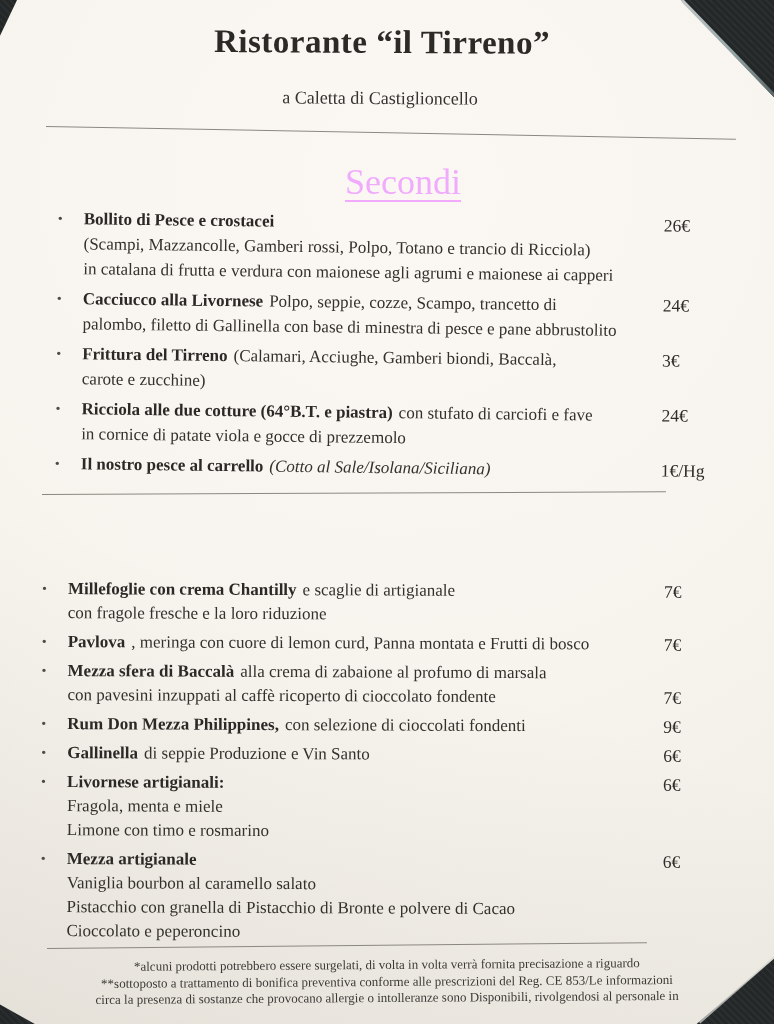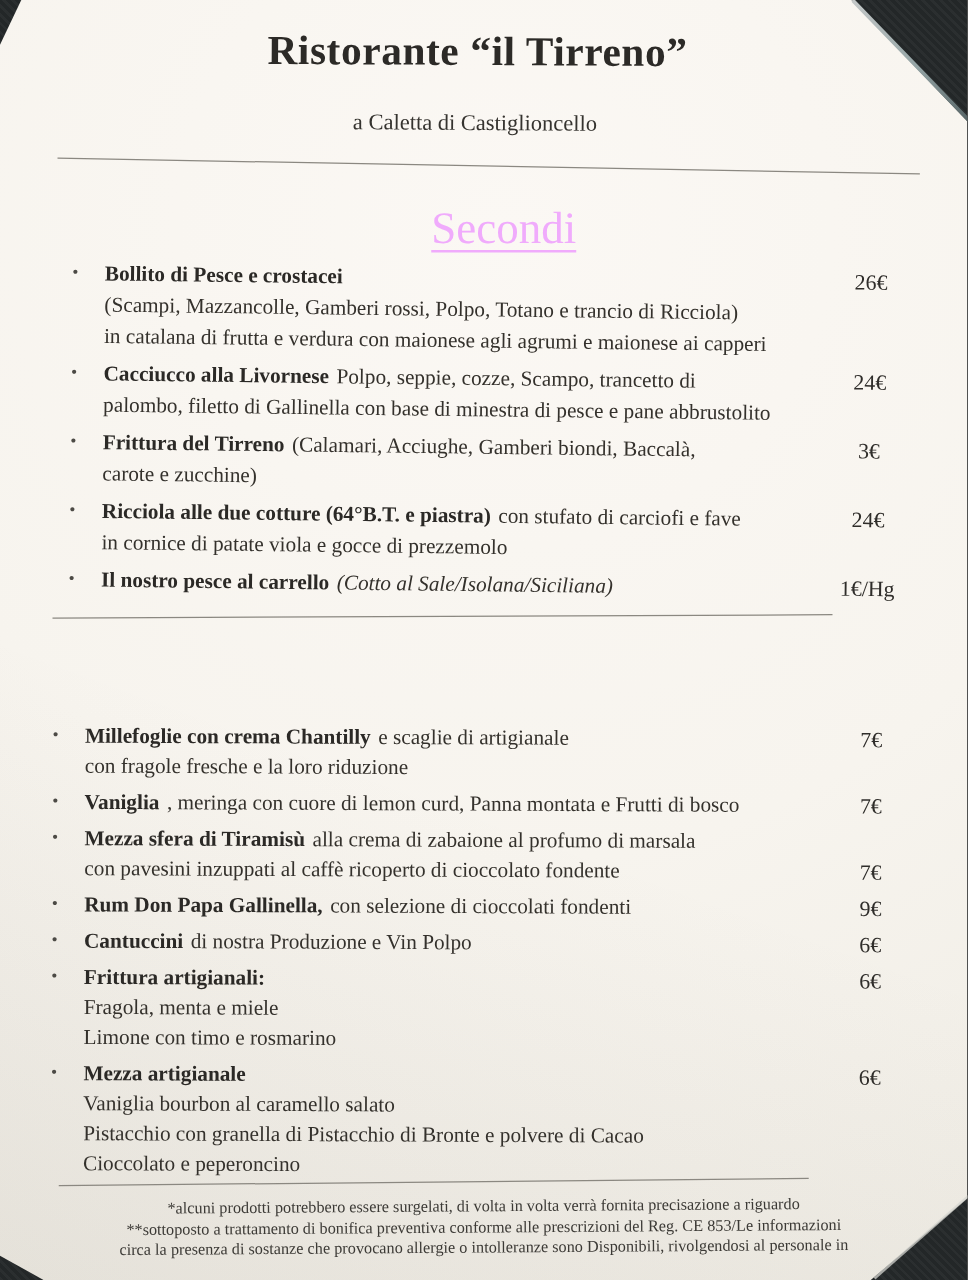--- a/index.html
+++ b/index.html
@@ -39,21 +39,21 @@
   .list.secondi-list{top:206px;left:58px;right:44px;transform:rotate(.7deg);font-size:17px;line-height:25px;}
   .list.dolci-list{top:577px;left:42px;right:44px;transform:rotate(.25deg);font-size:17px;line-height:24px;}
 
   .mi{display:flex;align-items:flex-start;margin-bottom:5px;}
   .bullet{width:26px;flex:0 0 26px;font-size:14px;color:#4c4a45;}
   .mi-body{flex:1;min-width:0;}
   .mi-body p{margin:0;}
   .mi-name{font-weight:700;color:#2b2926;}
   .mi-after{margin-left:6px;}
   .mi-after.it{font-style:italic;}
-  .mi-price{flex:0 0 66px;width:66px;text-align:center;font-size:17.5px;color:#2f2d2a;}
+  .mi-price{flex:0 0 66px;width:66px;text-align:left;font-size:17.5px;color:#2f2d2a;}
   .mi-price.p2{margin-top:24px;}
 
   .footer{
     position:absolute;top:957px;left:67px;width:640px;text-align:center;
     font-size:13px;line-height:16.5px;color:#3c3a36;transform:rotate(-.4deg);
   }
   .footer p{margin:0;}
 
   .corner{position:absolute;inset:0;z-index:5;
     background-color:#232728;
@@ -146,54 +146,54 @@
       <div class="mi-body">
         <p><span class="mi-name">Millefoglie con crema Chantilly</span><span class="mi-after">e scaglie di artigianale</span></p>
         <p>con fragole fresche e la loro riduzione</p>
       </div>
       <span class="mi-price">7€</span>
     </div>
 
     <div class="mi">
       <span class="bullet">•</span>
       <div class="mi-body">
-        <p><span class="mi-name">Vaniglia</span><span class="mi-after">, meringa con cuore di lemon curd, Panna montata e Frutti di bosco</span></p>
+        <p><span class="mi-name">Pavlova</span><span class="mi-after">, meringa con cuore di lemon curd, Panna montata e Frutti di bosco</span></p>
       </div>
       <span class="mi-price">7€</span>
     </div>
 
     <div class="mi">
       <span class="bullet">•</span>
       <div class="mi-body">
-        <p><span class="mi-name">Mezza sfera di Tiramisù</span><span class="mi-after">alla crema di zabaione al profumo di marsala</span></p>
+        <p><span class="mi-name">Mezza sfera di Baccalà</span><span class="mi-after">alla crema di zabaione al profumo di marsala</span></p>
         <p>con pavesini inzuppati al caffè ricoperto di cioccolato fondente</p>
       </div>
       <span class="mi-price p2">7€</span>
     </div>
 
     <div class="mi">
       <span class="bullet">•</span>
       <div class="mi-body">
-        <p><span class="mi-name">Rum Don Papa Gallinella,</span><span class="mi-after">con selezione di cioccolati fondenti</span></p>
+        <p><span class="mi-name">Rum Don Mezza Philippines,</span><span class="mi-after">con selezione di cioccolati fondenti</span></p>
       </div>
       <span class="mi-price">9€</span>
     </div>
 
     <div class="mi">
       <span class="bullet">•</span>
       <div class="mi-body">
-        <p><span class="mi-name">Cantuccini</span><span class="mi-after">di nostra Produzione e Vin Polpo</span></p>
+        <p><span class="mi-name">Gallinella</span><span class="mi-after">di seppie Produzione e Vin Santo</span></p>
       </div>
       <span class="mi-price">6€</span>
     </div>
 
     <div class="mi">
       <span class="bullet">•</span>
       <div class="mi-body">
-        <p><span class="mi-name">Frittura artigianali:</span></p>
+        <p><span class="mi-name">Livornese artigianali:</span></p>
         <p>Fragola, menta e miele</p>
         <p>Limone con timo e rosmarino</p>
       </div>
       <span class="mi-price">6€</span>
     </div>
 
     <div class="mi">
       <span class="bullet">•</span>
       <div class="mi-body">
         <p><span class="mi-name">Mezza artigianale</span></p>

